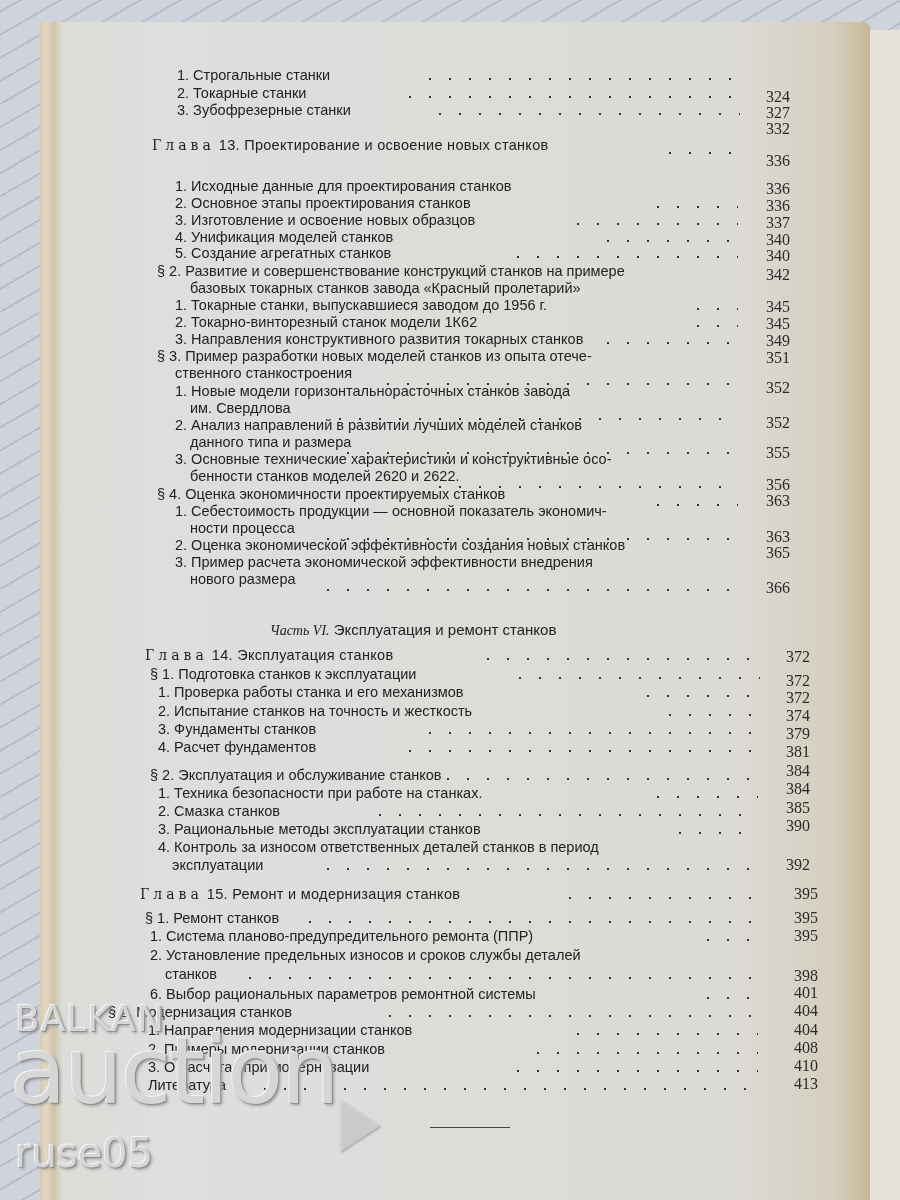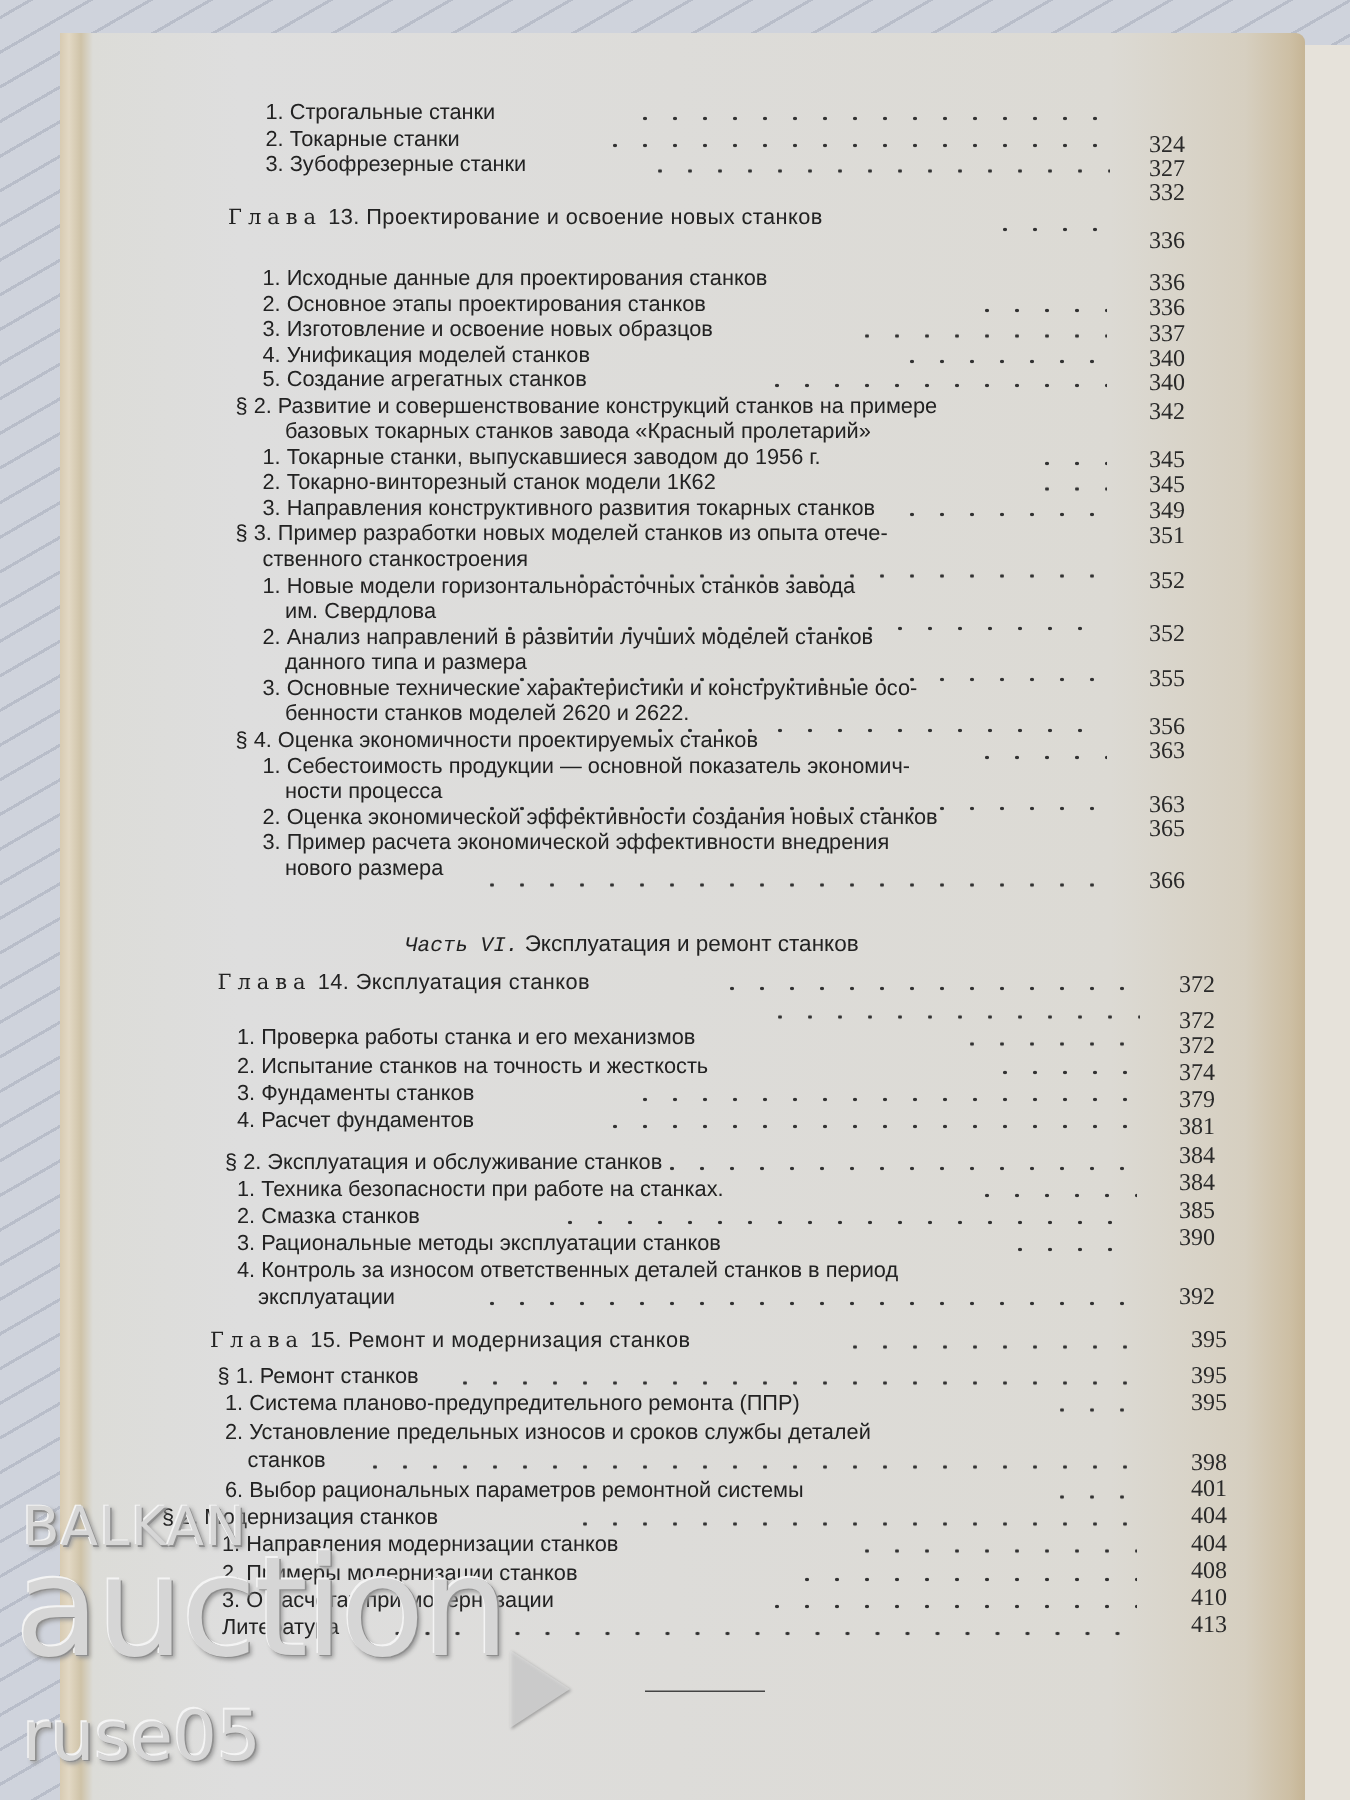--- a/index.html
+++ b/index.html
@@ -39,21 +39,21 @@
     background-size: 20px 18px; background-position: 0 4px; background-repeat: repeat-x;
   }
   .pg {
     position: absolute; width: 50px; text-align: right;
     font-family: "Liberation Serif", serif; font-size: 16px; color: #2a2a2a;
     height: 18px; line-height: 18px;
   }
   .part {
     position: absolute; left: 270px; top: 621px; font-size: 15px; white-space: nowrap;
   }
-  .part i { font-family: Liberation Mono, monospace; font-style: italic; font-size: 14px; }
+  .part i { font-family: Liberation Serif, serif; font-style: italic; font-size: 14px; }
   .rule { position: absolute; left: 430px; top: 1127px; width: 80px; height: 1px; background: #444; }
   .wm {
     position: absolute; color: #d6d6d6; font-family: "DejaVu Sans", sans-serif; font-weight: normal;
     text-shadow: 1px 1px 0 #8f8f8f, -1px -1px 0 #f4f4f4, 2px 2px 3px #999;
   }
 </style>
 </head>
 <body>
 
 <div class="bg-stripes"></div>
@@ -144,20 +144,21 @@
     <span>Эксплуатация и ремонт станков</span>
   </div>
 
   <div class="line" style="left:145px;top:646px">
     <span class="glava-word">Глава</span>
     <span class="title">14. Эксплуатация станков</span>
   </div>
   <div class="dots" style="left:478px;top:646px;width:280px"></div>
   <div class="pg" style="left:760px;top:648px">372</div>
 
+  <div class="line" style="left:150px;top:665px">§ 1. Подготовка станков к эксплуатации</div>
   <div class="dots" style="left:510px;top:665px;width:250px"></div>
   <div class="pg" style="left:760px;top:672px">372</div>
   <div class="line" style="left:158px;top:683px">1. Проверка работы станка и его механизмов</div>
   <div class="dots" style="left:638px;top:683px;width:120px"></div>
   <div class="pg" style="left:760px;top:689px">372</div>
   <div class="line" style="left:158px;top:702px">2. Испытание станков на точность и жесткость</div>
   <div class="dots" style="left:660px;top:702px;width:98px"></div>
   <div class="pg" style="left:760px;top:707px">374</div>
   <div class="line" style="left:158px;top:720px">3. Фундаменты станков</div>
   <div class="dots" style="left:420px;top:720px;width:338px"></div>
@@ -218,14 +219,14 @@
   <div class="pg" style="left:768px;top:1057px">410</div>
   <div class="line" style="left:148px;top:1076px">Литература</div>
   <div class="dots" style="left:255px;top:1076px;width:503px"></div>
   <div class="pg" style="left:768px;top:1075px">413</div>
 
   <div class="rule"></div>
 </div>
 
 <div class="wm" style="left:15px;top:998px;font-size:36px;letter-spacing:1px">BALKAN</div>
 <div class="wm" style="left:10px;top:1018px;font-size:92px;letter-spacing:-2px;font-weight:normal">auction</div>
-<div class="wm" style="left:15px;top:1130px;font-size:46px">ruse05</div>
+<div class="wm" style="left:15px;top:1130px;font-size:40px">ruse05</div>
 <div style="position:absolute;left:340px;top:1100px;width:0;height:0;border-left:40px solid rgba(220,220,220,0.7);border-top:26px solid transparent;border-bottom:26px solid transparent;filter:drop-shadow(1px 1px 1px #888)"></div>
 
 </body></html>

